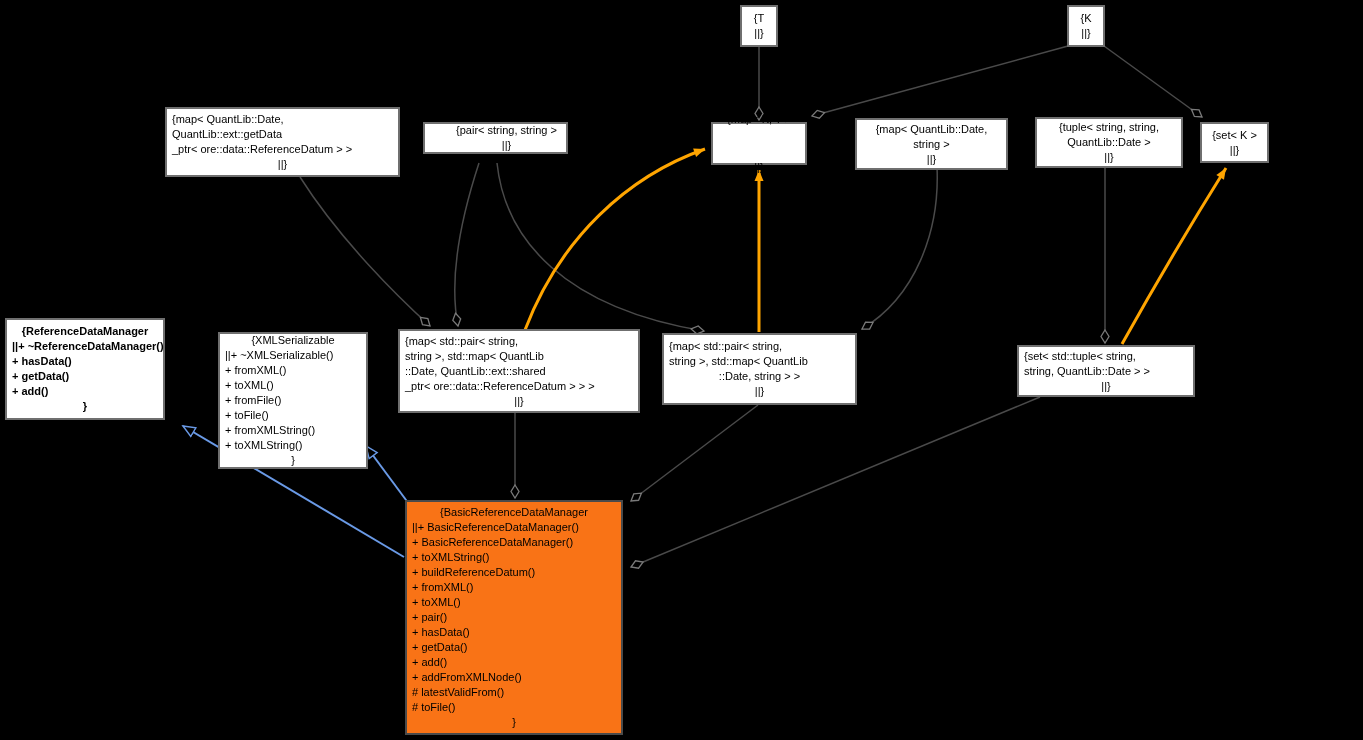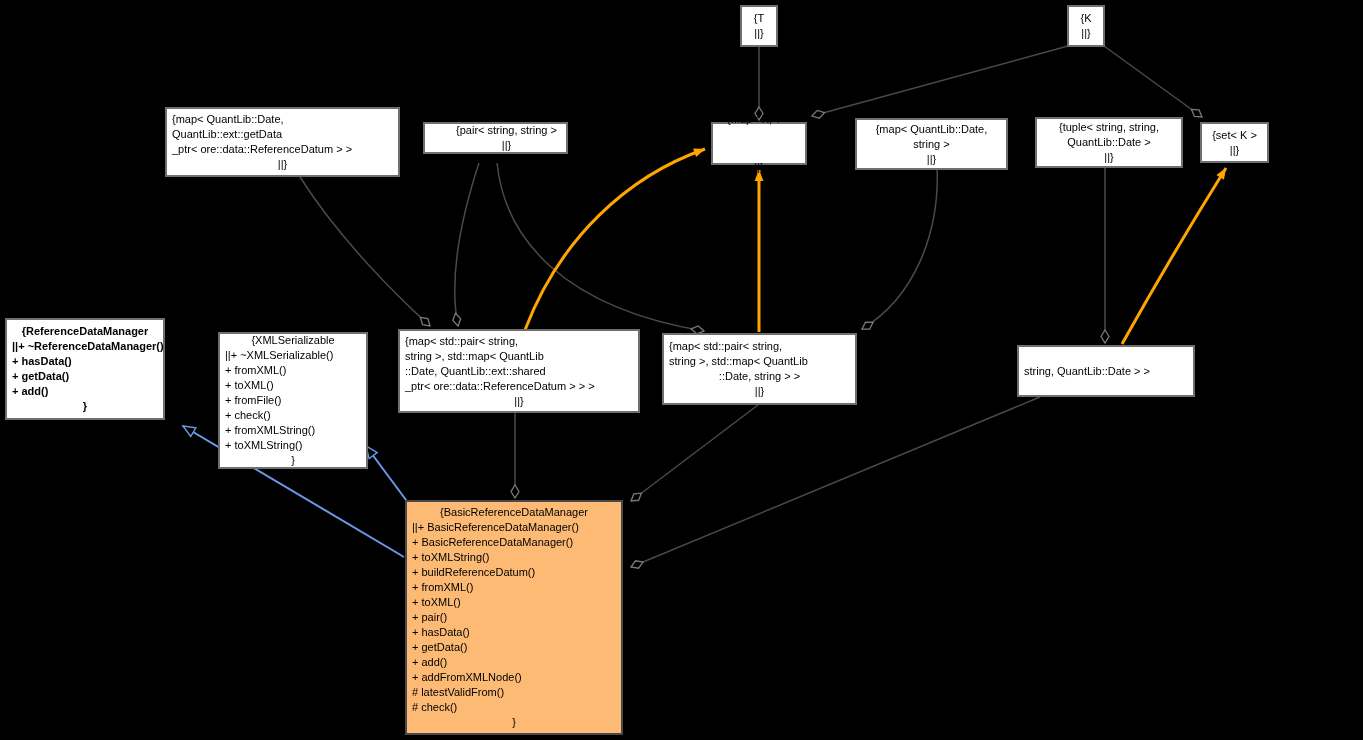--- a/index.html
+++ b/index.html
@@ -2,21 +2,21 @@
 <html><head>
 <meta charset="utf-8">
 <style>
   html,body{margin:0;padding:0;background:#000;}
   body{width:1363px;height:740px;position:relative;overflow:hidden;
        font-family:"Liberation Sans",sans-serif;}
   #edges{position:absolute;left:0;top:0;z-index:1;}
   .node{position:absolute;z-index:2;background:#fff;border:2px solid #6f6f6f;
         color:#000;font-size:11px;line-height:15px;box-sizing:border-box;
         padding:3px 5px;display:flex;flex-direction:column;justify-content:center;}
-  .node.focus{background:#fdba74;border-color:#4a4a4a;}
+  .node.focus{background:#f97316;border-color:#4a4a4a;}
   .ln{white-space:nowrap;}
   .c{text-align:center;}
   .l{text-align:left;}
 </style>
 </head>
 <body>
 
 <svg id="edges" width="1363" height="740">
   <defs>
     <marker id="mDiamond" markerUnits="userSpaceOnUse" markerWidth="16" markerHeight="10" refX="14" refY="5" orient="auto">
@@ -102,56 +102,56 @@
   <div class="ln l">+ add()</div>
   <div class="ln c">}</div>
 </div>
 
 <div class="node" style="left:218px;top:300px;width:150px;height:137px;margin-top:32px;">
   <div class="ln c">{XMLSerializable</div>
   <div class="ln l">||+ ~XMLSerializable()</div>
   <div class="ln l">+ fromXML()</div>
   <div class="ln l">+ toXML()</div>
   <div class="ln l">+ fromFile()</div>
-  <div class="ln l">+ check()</div>
+  <div class="ln l">+ toFile()</div>
   <div class="ln l">+ fromXMLString()</div>
   <div class="ln l">+ toXMLString()</div>
   <div class="ln c">}</div>
 </div>
 
 <div class="node" style="left:398px;top:329px;width:242px;height:84px;">
   <div class="ln l">{map&lt; std::pair&lt; string,</div>
   <div class="ln l"> string &gt;, std::map&lt; QuantLib</div>
   <div class="ln l">::Date, QuantLib::ext::shared</div>
   <div class="ln l">_ptr&lt; ore::data::ReferenceDatum &gt; &gt; &gt;</div>
   <div class="ln c">||}</div>
 </div>
 
 <div class="node" style="left:662px;top:333px;width:195px;height:72px;">
   <div class="ln l">{map&lt; std::pair&lt; string,</div>
   <div class="ln l"> string &gt;, std::map&lt; QuantLib</div>
   <div class="ln c">::Date, string &gt; &gt;</div>
   <div class="ln c">||}</div>
 </div>
 
-<div class="node" style="left:1017px;top:345px;width:178px;height:52px;gap:44px;">
+<div class="node" style="left:1017px;top:345px;width:178px;height:52px;">
   <div class="ln l">{set&lt; std::tuple&lt; string,</div>
   <div class="ln l"> string, QuantLib::Date &gt; &gt;</div>
   <div class="ln c">||}</div>
 </div>
 
 <div class="node focus" style="left:405px;top:500px;width:218px;height:235px;">
   <div class="ln c">{BasicReferenceDataManager</div>
   <div class="ln l">||+ BasicReferenceDataManager()</div>
   <div class="ln l">+ BasicReferenceDataManager()</div>
   <div class="ln l">+ toXMLString()</div>
   <div class="ln l">+ buildReferenceDatum()</div>
   <div class="ln l">+ fromXML()</div>
   <div class="ln l">+ toXML()</div>
   <div class="ln l">+ pair()</div>
   <div class="ln l">+ hasData()</div>
   <div class="ln l">+ getData()</div>
   <div class="ln l">+ add()</div>
   <div class="ln l">+ addFromXMLNode()</div>
   <div class="ln l"># latestValidFrom()</div>
-  <div class="ln l"># check()</div>
+  <div class="ln l"># toFile()</div>
   <div class="ln c">}</div>
 </div>
 
 </body></html>

